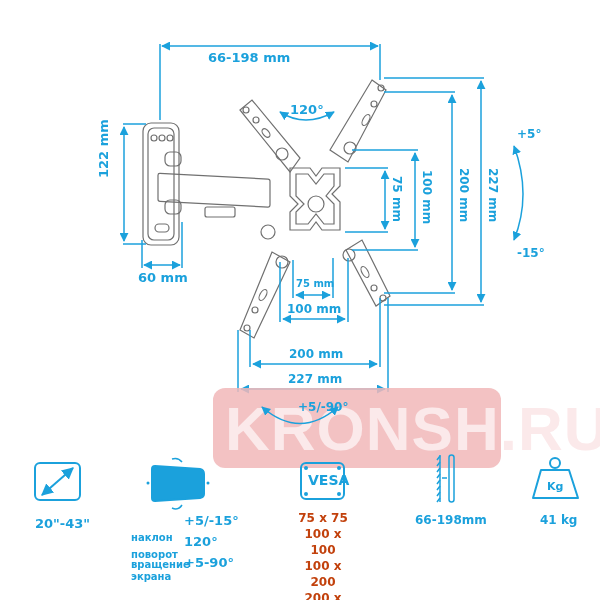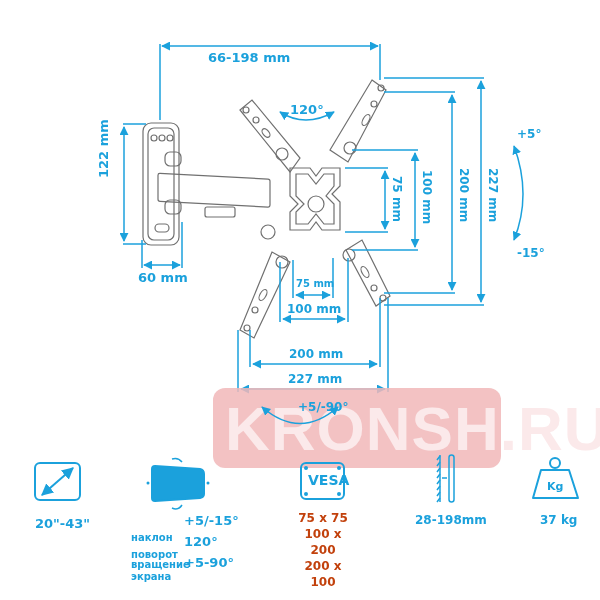--- a/index.html
+++ b/index.html
@@ -189,19 +189,20 @@
 <div class="abs spec-label" style="left:131px;top:537px;margin-top:12px;">поворот</div>
 <div class="abs spec-val" style="left:184px;top:534px;">120°</div>
 <div class="abs spec-label" style="left:131px;top:559px;line-height:12px;">
   <div>вращение</div>
   <div>экрана</div>
 </div>
 <div class="abs spec-val" style="left:184px;top:555px;">+5-90°</div>
 
 <div class="abs" style="left:290px;top:510px;width:66px;">
   <div class="vesa-line">75 x 75</div>
+  <div class="vesa-line">100 x 100</div>
   <div class="vesa-line">100 x 200</div>
   <div class="vesa-line">200 x 100</div>
 
 </div>
 
-<div class="abs spec-val" style="left:415px;top:513px;font-size:12px;">28-198mm</div>
-<div class="abs spec-val" style="left:540px;top:513px;font-size:12px;">37 kg</div>
+<div class="abs spec-val" style="left:415px;top:513px;font-size:12px;">66-198mm</div>
+<div class="abs spec-val" style="left:540px;top:513px;font-size:12px;">41 kg</div>
 
 </body></html>

